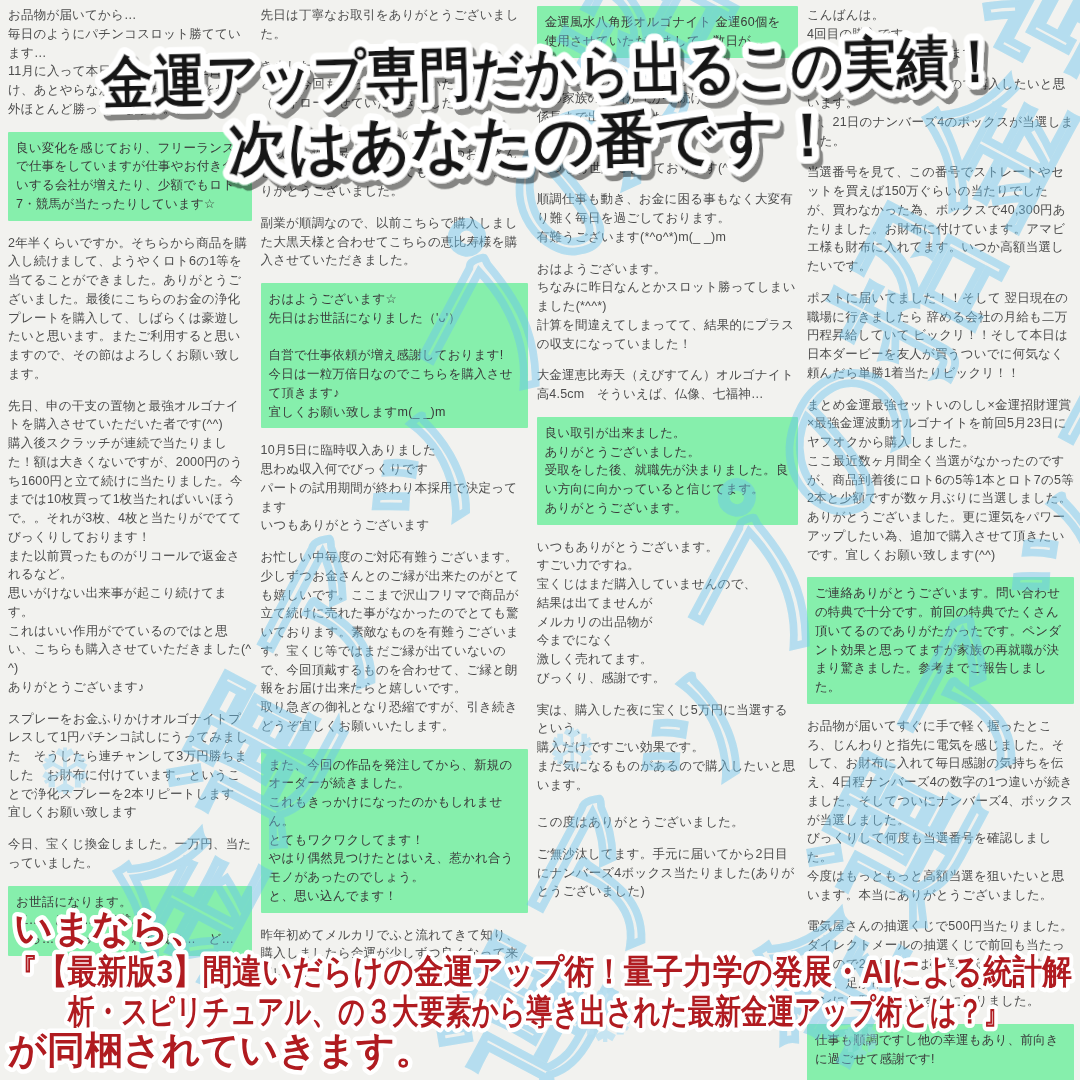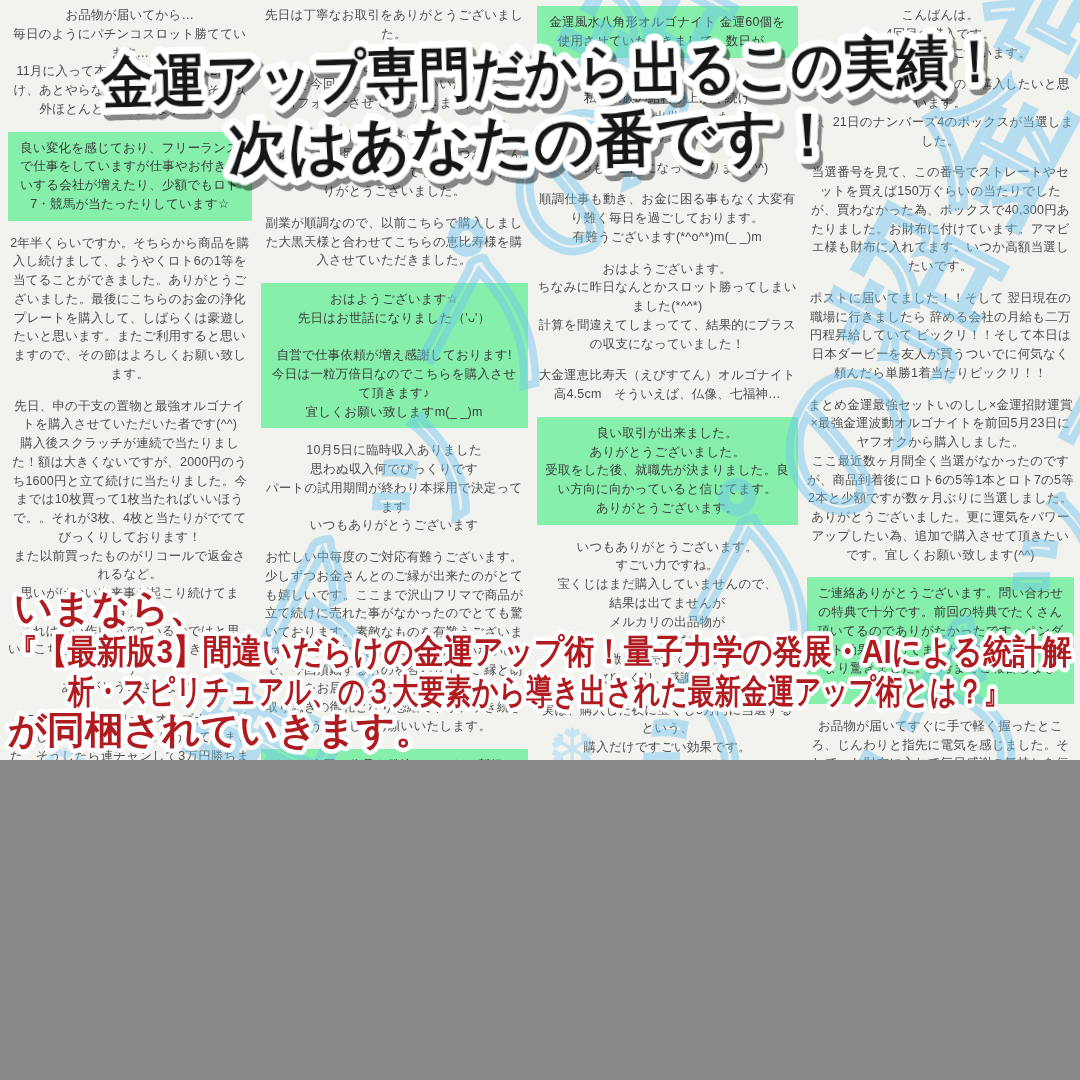--- a/index.html
+++ b/index.html
@@ -1,20 +1,19 @@
 <!DOCTYPE html>
 <html><head>
 <meta charset="utf-8">
 <style>
   html,body{margin:0;padding:0;background:#888;}
   .canvas{
-    position:relative;width:1080px;height:760px;overflow:hidden;
+    position:relative;width:1080px;height:1080px;overflow:hidden;
     background:#f2f2ef;
     font-family:"Liberation Sans","DejaVu Sans",sans-serif;
-    text-align:center;
   }
   
   .collage{
     position:absolute;inset:0;display:flex;gap:9px;padding:6px 6px 0 8px;box-sizing:border-box;
   }
   .col{display:flex;flex-direction:column;gap:13px;overflow:hidden;height:1080px;}
   .col1{width:248px;} .col2{width:272px;} .col3{width:266px;} .col4{width:272px;}
   .block{
     font-size:12.5px;line-height:1.5;color:#4c4c4c;letter-spacing:.2px;
     white-space:pre-line;word-break:break-all;

